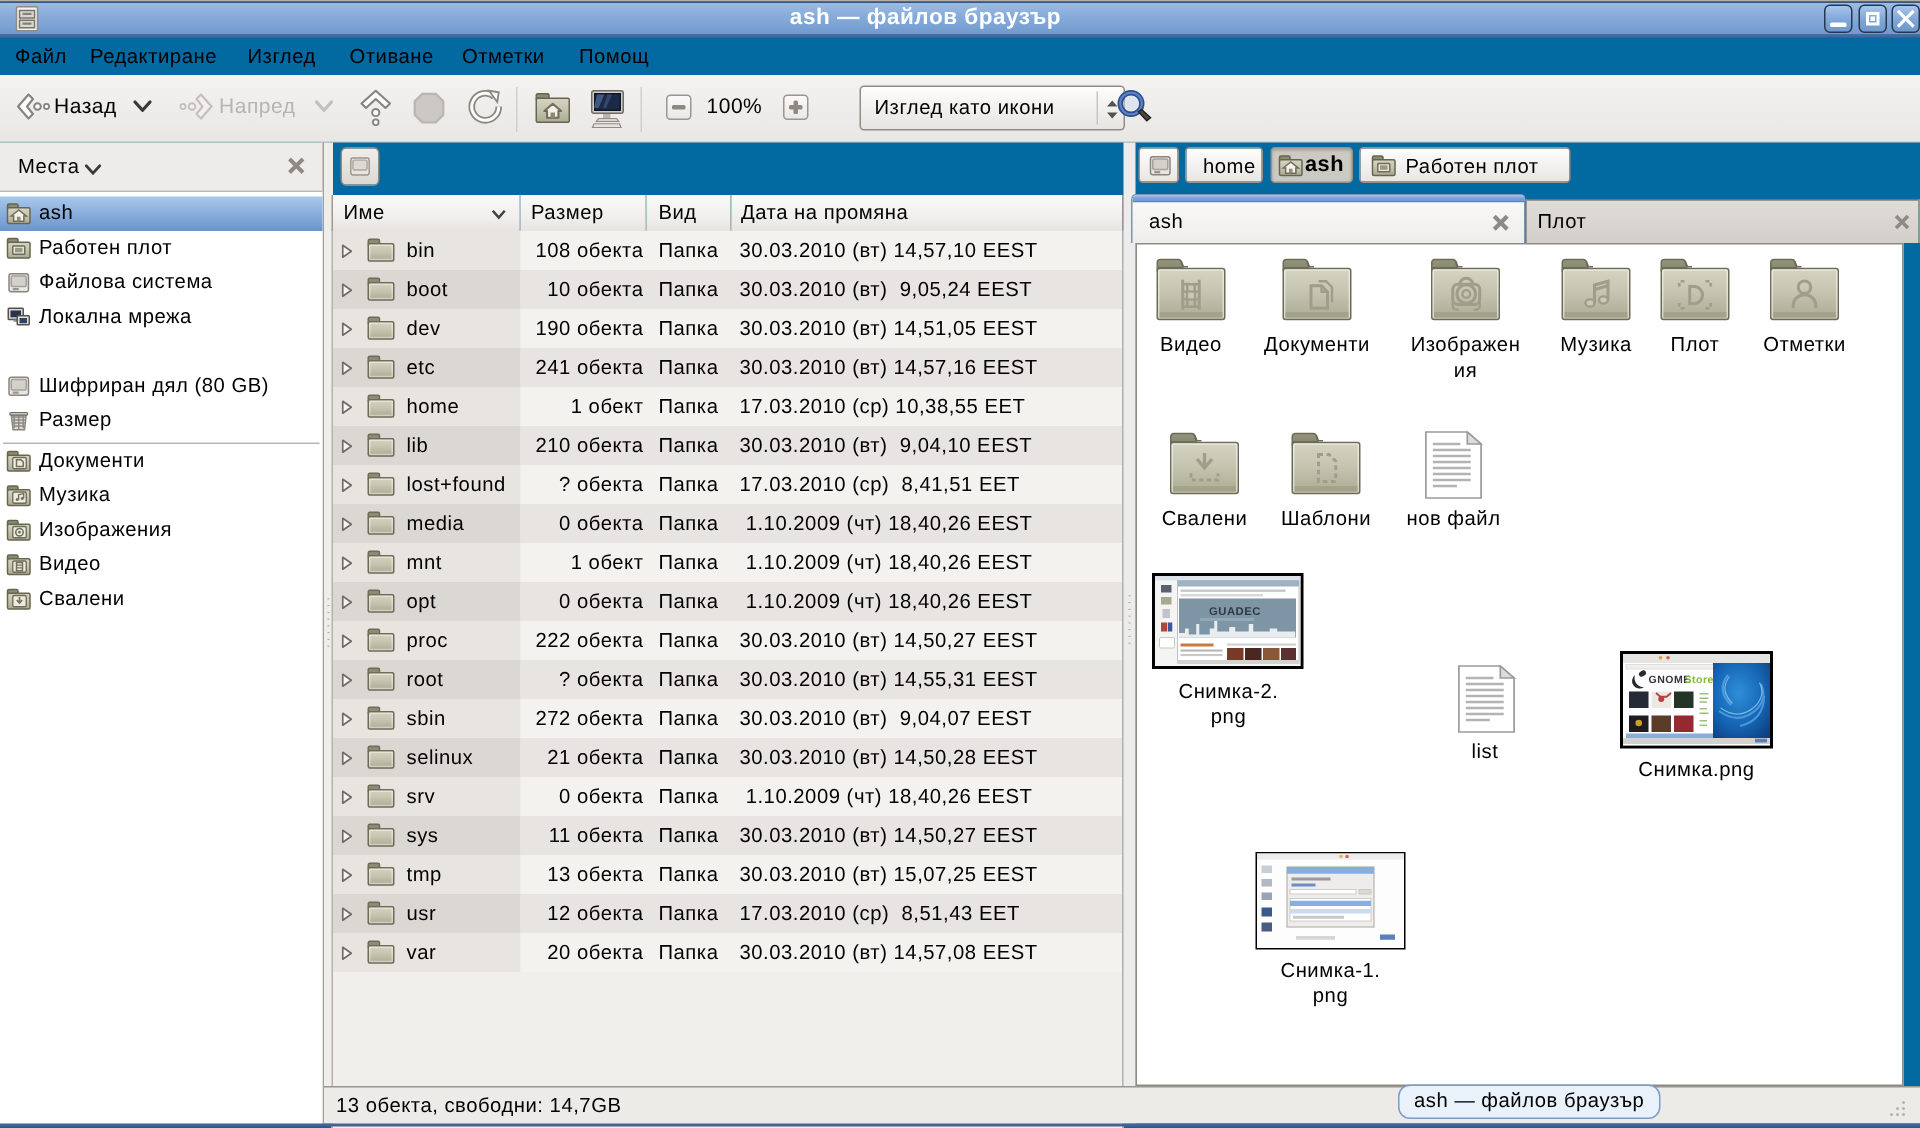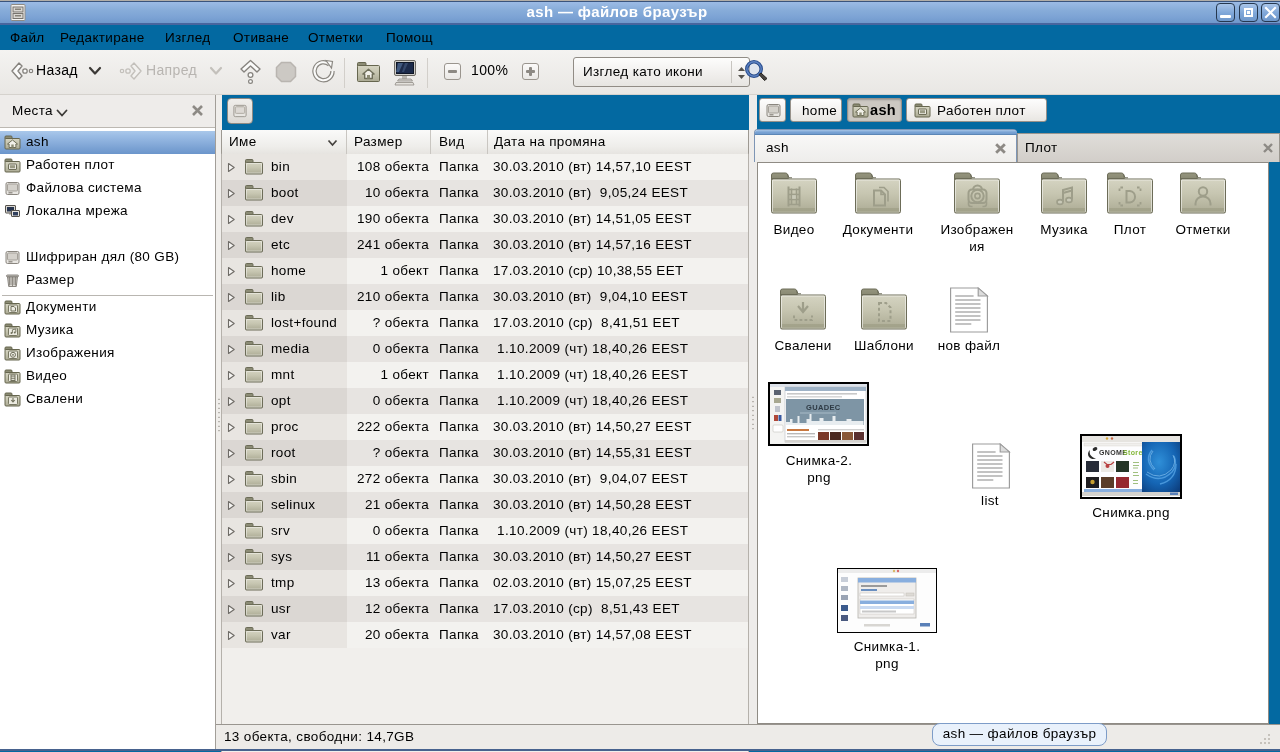--- a/index.html
+++ b/index.html
@@ -558,21 +558,21 @@
             <div class="cr"></div>
 <svg class="exp" width="9" height="11" viewBox="0 0 9 11">
               <path d="M1.5,1.5 L7.2,5.5 L1.5,9.5 z" fill="#f6f5f3" stroke="#6e6b66" stroke-width="1.1" stroke-linejoin="round"></path>
             </svg>
 <svg class="fi" width="20" height="17">
               <use href="#fol20"></use>
             </svg>
 <span class="nm">tmp</span>
             <span class="sz">13 обекта</span>
             <span class="vd">Папка</span>
-            <span class="dt">02.03.2010 (вт) 15,07,25 EEST</span>
+            <span class="dt">30.03.2010 (вт) 15,07,25 EEST</span>
           </div>
           <div class="trow rb" style="top:442px">
             <div class="c1"></div>
             <div class="cr"></div>
 <svg class="exp" width="9" height="11" viewBox="0 0 9 11">
               <path d="M1.5,1.5 L7.2,5.5 L1.5,9.5 z" fill="#f6f5f3" stroke="#6e6b66" stroke-width="1.1" stroke-linejoin="round"></path>
             </svg>
 <svg class="fi" width="20" height="17">
               <use href="#fol20"></use>
             </svg>

